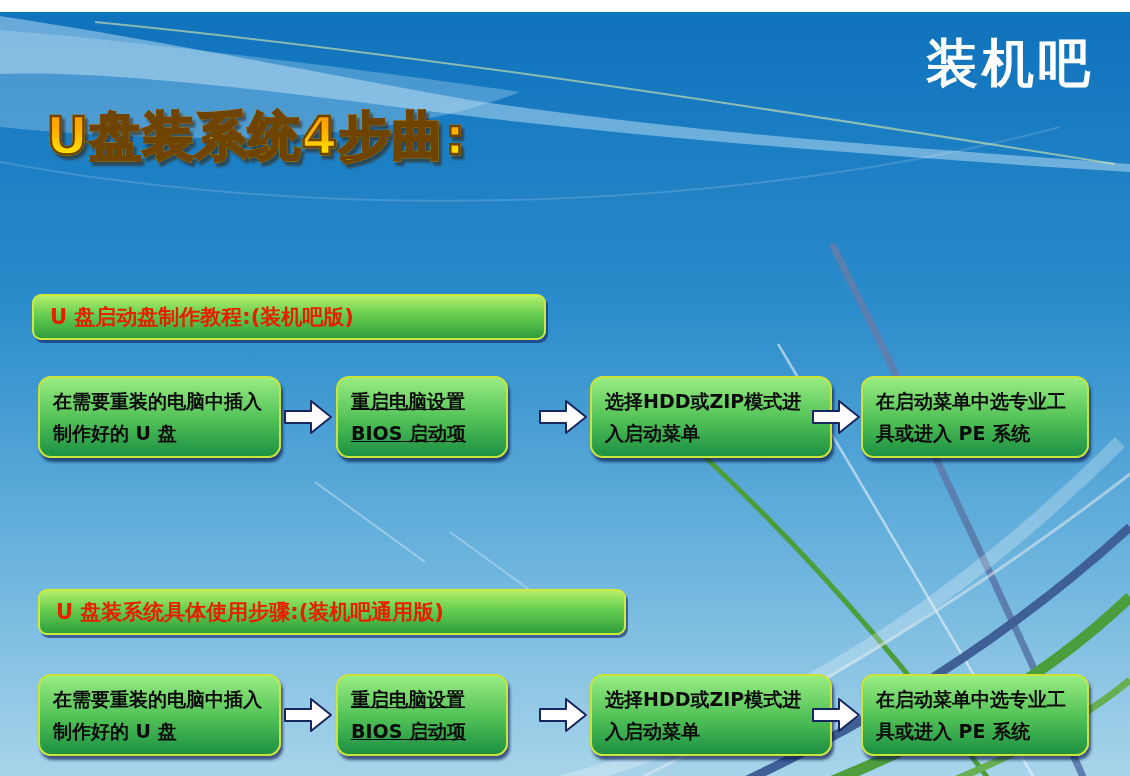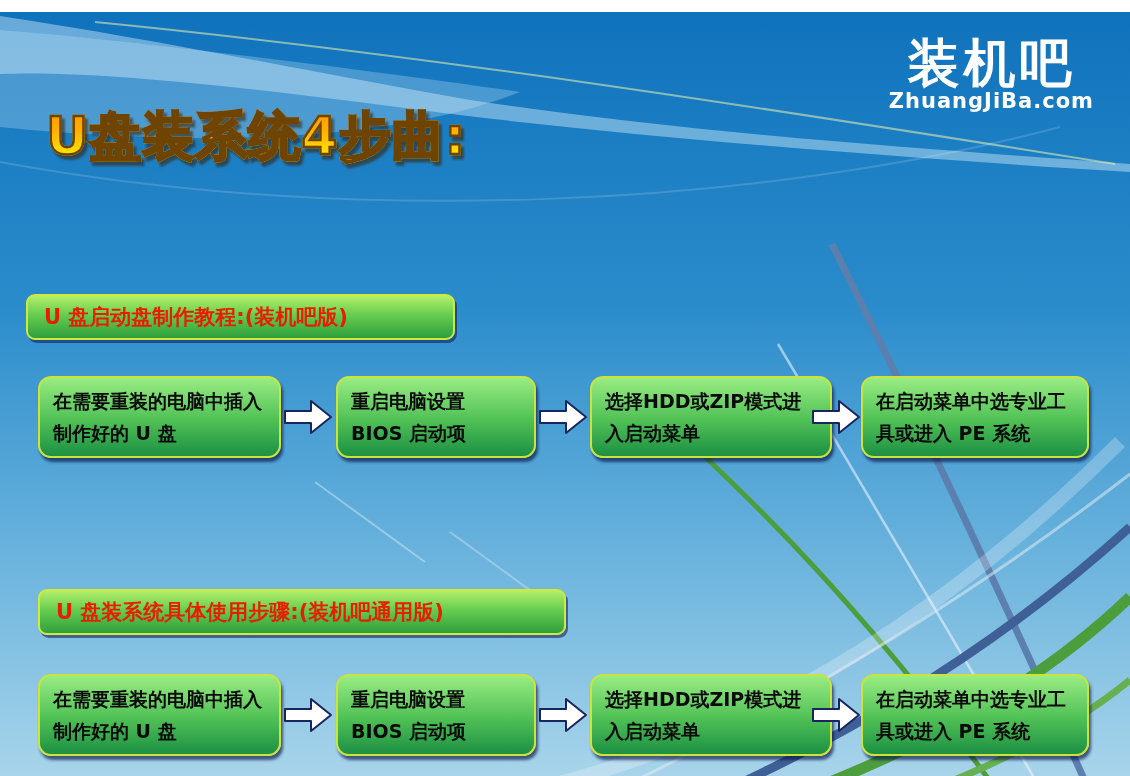--- a/index.html
+++ b/index.html
@@ -22,33 +22,33 @@
     filter:drop-shadow(3px 4px 1px rgba(55,30,0,0.55));
   }
   .banner{
     position:absolute;height:46px;box-sizing:border-box;
     border:2px solid #cfe93c;border-radius:9px;
     background:linear-gradient(180deg,#b2ee69 0%,#66cd50 45%,#2f9f3c 100%);
     box-shadow:2px 3px 0 rgba(12,22,90,0.55);
     display:flex;align-items:center;padding:0 16px;
     color:#e81e00;font-weight:bold;font-size:21px;white-space:nowrap;
   }
-  #banner1{left:26px;top:282px;width:429px;}
-  #banner2{left:38px;top:577px;width:528px;}
+  #banner1{left:32px;top:282px;width:514px;}
+  #banner2{left:38px;top:577px;width:588px;}
   .step{
     position:absolute;height:82px;box-sizing:border-box;
     border:2px solid #cbe437;border-radius:13px;
     background:linear-gradient(180deg,#98ec82 0%,#4fc055 55%,#1d9044 100%);
     box-shadow:2px 4px 3px rgba(8,18,70,0.65);
     display:flex;align-items:center;padding:0 13px;
     color:#0a0a0a;font-weight:bold;font-size:19px;line-height:1.7;
   }
   .r1{top:364px;} .r2{top:662px;}
   .c1{left:38px;width:243px;}
-  .c2{left:336px;width:200px;}
+  .c2{left:336px;width:172px;text-decoration:underline;}
   .c3{left:590px;width:242px;}
   .c4{left:861px;width:228px;}
   .arrow{position:absolute;width:50px;height:38px;}
   .a1{left:283px;} .a2{left:538px;} .a3{left:811px;}
   .ar1{top:386px;} .ar2{top:684px;}
 </style>
 </head>
 <body>
 
 <div class="stage">
@@ -68,21 +68,20 @@
     <path d="M778,332 Q905,545 1040,776" stroke="rgba(245,250,255,0.55)" stroke-width="2.5" fill="none"></path>
     <path d="M540,776 Q850,700 1120,430" stroke="rgba(255,255,255,0.25)" stroke-width="14" fill="none"></path>
     <path d="M620,776 Q900,640 1130,462" stroke="rgba(225,235,240,0.55)" stroke-width="3" fill="none"></path>
     <path d="M730,776 Q960,670 1130,515" stroke="#3f5f97" stroke-width="9" fill="none"></path>
     <path d="M815,776 Q1010,700 1130,585" stroke="#4c9e3d" stroke-width="11" fill="none"></path>
     <path d="M935,776 Q1060,726 1130,668" stroke="#67b052" stroke-width="7" fill="none"></path>
   </svg>
 
   <div class="logo">
     <div class="brand">装机吧</div>
-    <div class="site">ZhuangJiBa.com</div>
   </div>
 
   <div class="title">U盘装系统4步曲:</div>
 
   <div class="banner" id="banner1">
     <span>U 盘启动盘制作教程:(装机吧版)</span>
   </div>
   <div class="step r1 c1">
     <span>在需要重装的电脑中插入制作好的 U 盘</span>
   </div>

